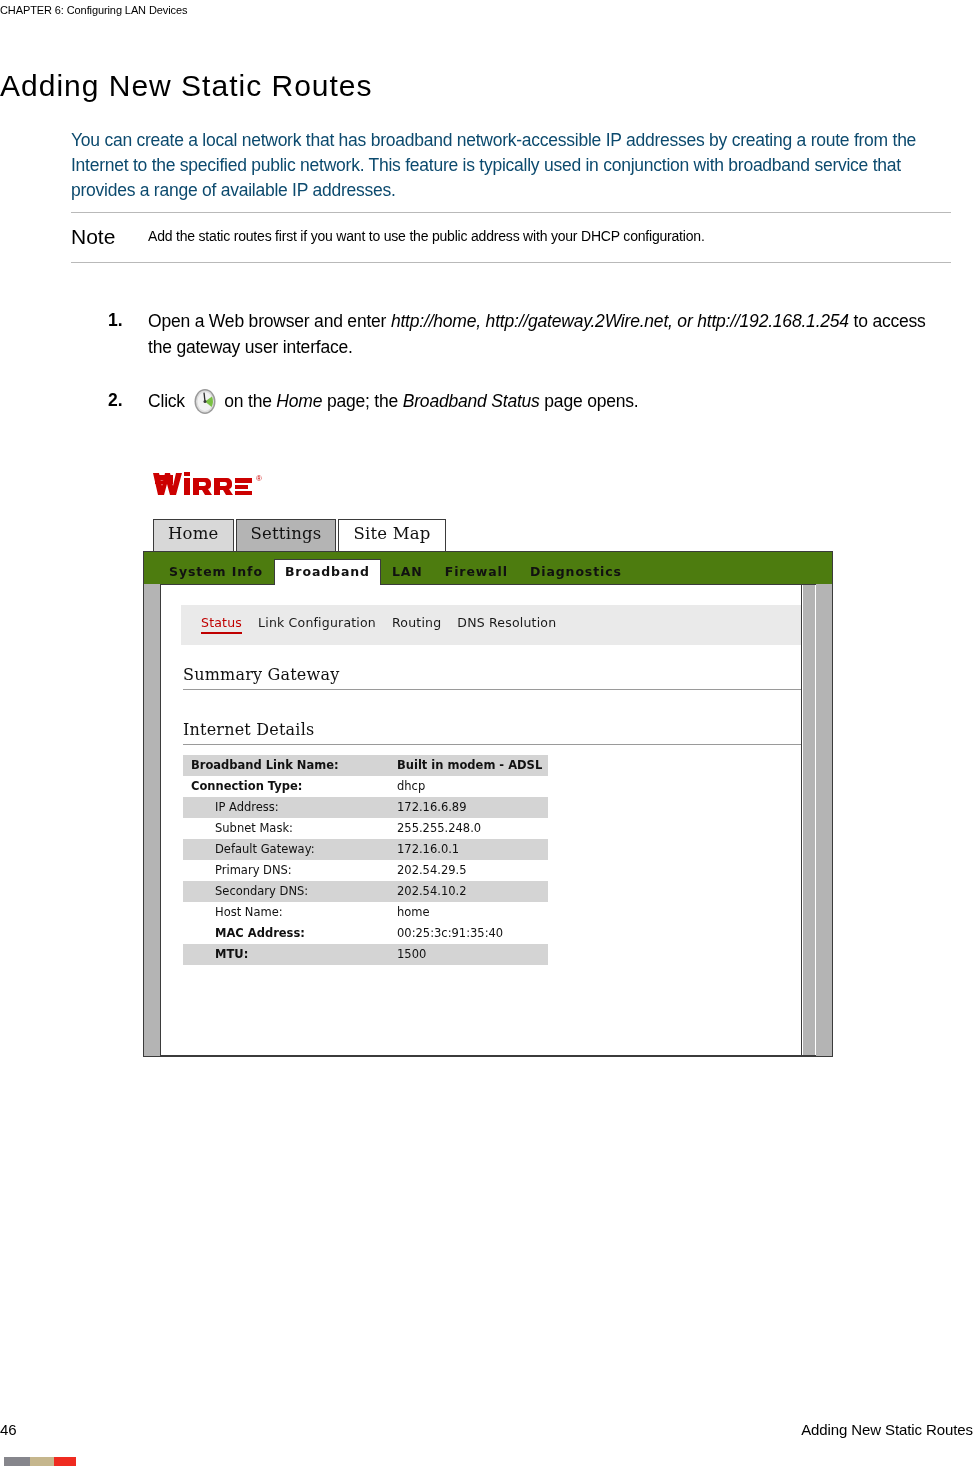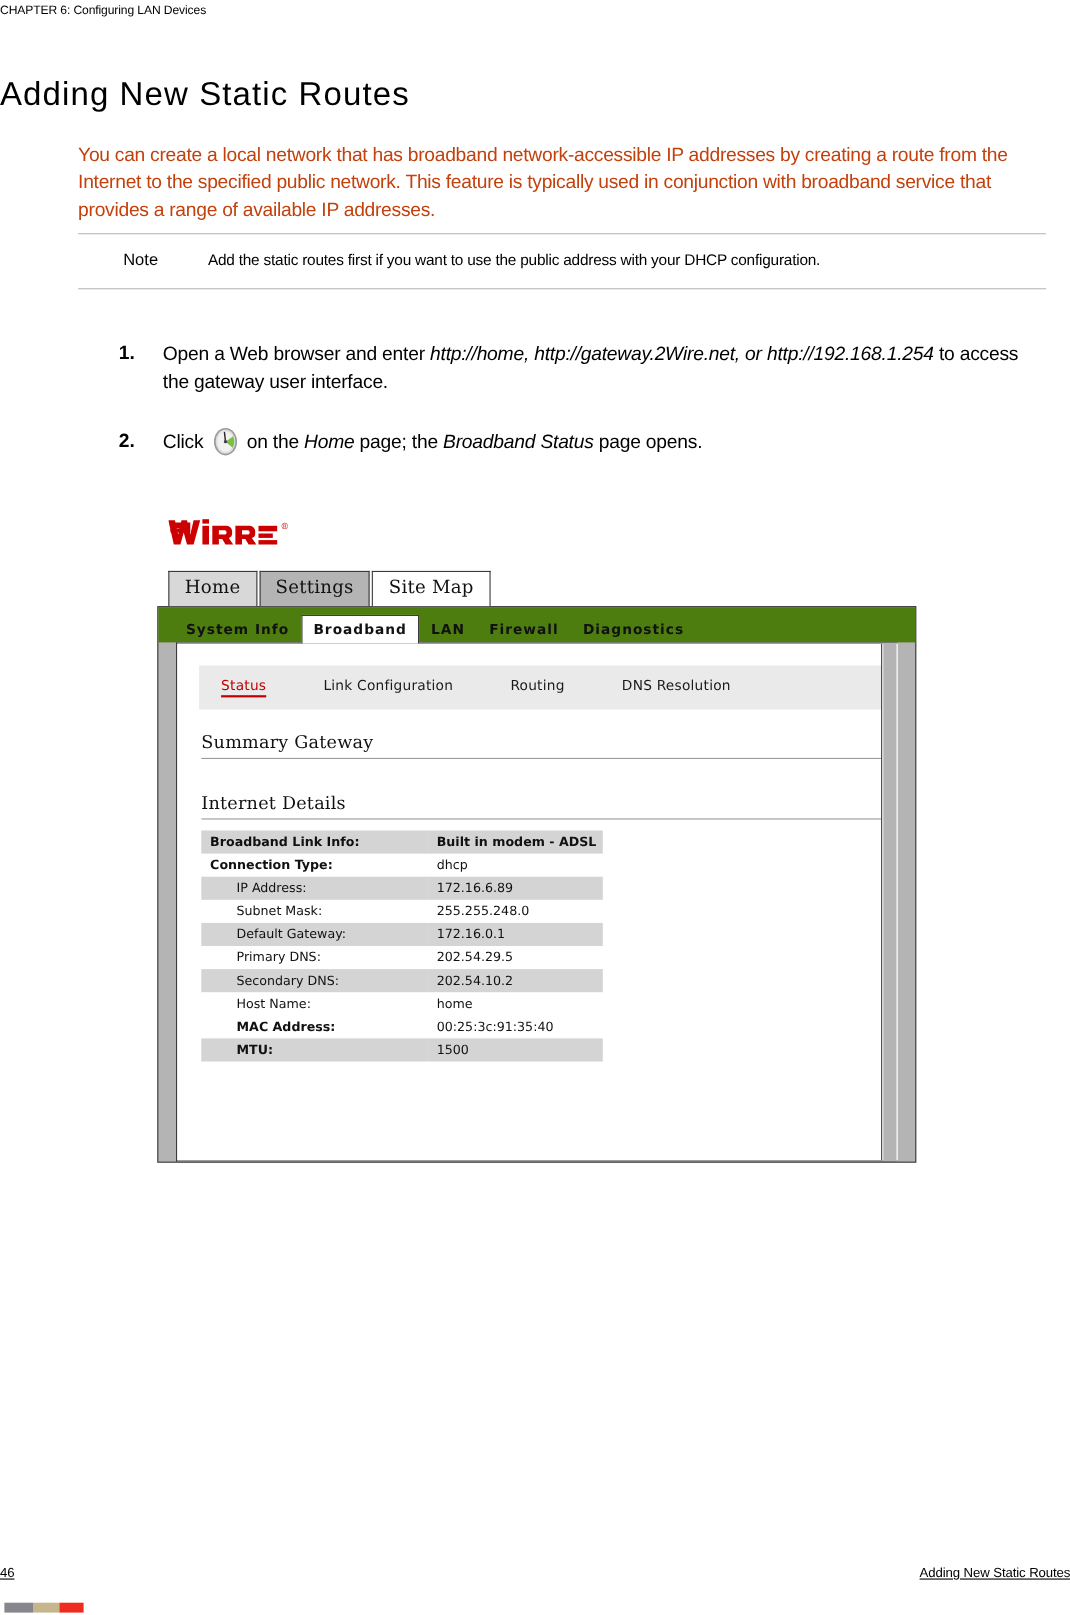--- a/index.html
+++ b/index.html
@@ -44,21 +44,21 @@
   .body-col {
     position: absolute;
     left: 71px;
     top: 128px;
     width: 880px;
   }
   .para {
     font-size: 17.5px;
     line-height: 25px;
     letter-spacing: -0.25px;
-    color: #c2410c;
+    color: #0c4a6e;
     margin: 0;
   }
 
   
   .note-block {
     position: absolute;
     left: 71px;
     top: 212px;
     width: 880px;
   }
@@ -67,24 +67,23 @@
     background: #b9b9b9;
     width: 100%;
   }
   .note-body {
     display: flex;
     padding: 11px 0 13px 0;
   }
   .note-label {
     width: 77px;
     flex: 0 0 77px;
-    font-size: 15px;
+    font-size: 21px;
     line-height: 25px;
     color: #000;
-    margin-left: 41px;
   }
   .note-text {
     flex: 1;
     font-size: 14px;
     line-height: 25px;
     letter-spacing: -0.2px;
     color: #000;
   }
 
   
@@ -224,21 +223,20 @@
     height: 100%;
     background: #b4b4b4;
   }
 
   .subnav {
     background: #eaeaea;
     margin: 20px 14px 0 20px;
     padding: 10px 0 11px 20px;
     display: flex;
     align-items: baseline;
-    gap: 36px;
   }
   .subnav-item {
     font-family: "DejaVu Sans", sans-serif;
     font-size: 12.5px;
     letter-spacing: 0.2px;
     color: #1a1a1a;
     margin-right: 16px;
     line-height: 15px;
   }
   .subnav-item.active {
@@ -296,24 +294,23 @@
   table.details td.v { width: 140px; }
 
   
   .footer {
     position: absolute;
     left: 0px;
     top: 1420px;
     width: 973px;
     display: flex;
     justify-content: space-between;
-    font-size: 12px;
+    font-size: 15px;
     line-height: 20px;
     letter-spacing: -0.1px;
-    text-decoration: underline;
   }
   .color-bar {
     position: absolute;
     left: 4px;
     top: 1457px;
     display: flex;
     height: 9px;
     width: 72px;
   }
   .color-bar span { display: block; height: 100%; }
@@ -407,21 +404,21 @@
         <div class="section-title">Summary Gateway</div>
         <div class="section-rule"></div>
       </div>
 
       <div class="section">
         <div class="section-title">Internet Details</div>
         <div class="section-rule"></div>
         <table class="kv details">
           <tbody>
             <tr class="shade">
-              <td class="k bold">Broadband Link Info:</td>
+              <td class="k bold">Broadband Link Name:</td>
               <td class="v bold">Built in modem - ADSL</td>
             </tr>
             <tr>
               <td class="k bold">Connection Type:</td>
               <td class="v">dhcp</td>
             </tr>
             <tr class="shade">
               <td class="k indent">IP Address:</td>
               <td class="v">172.16.6.89</td>
             </tr>

